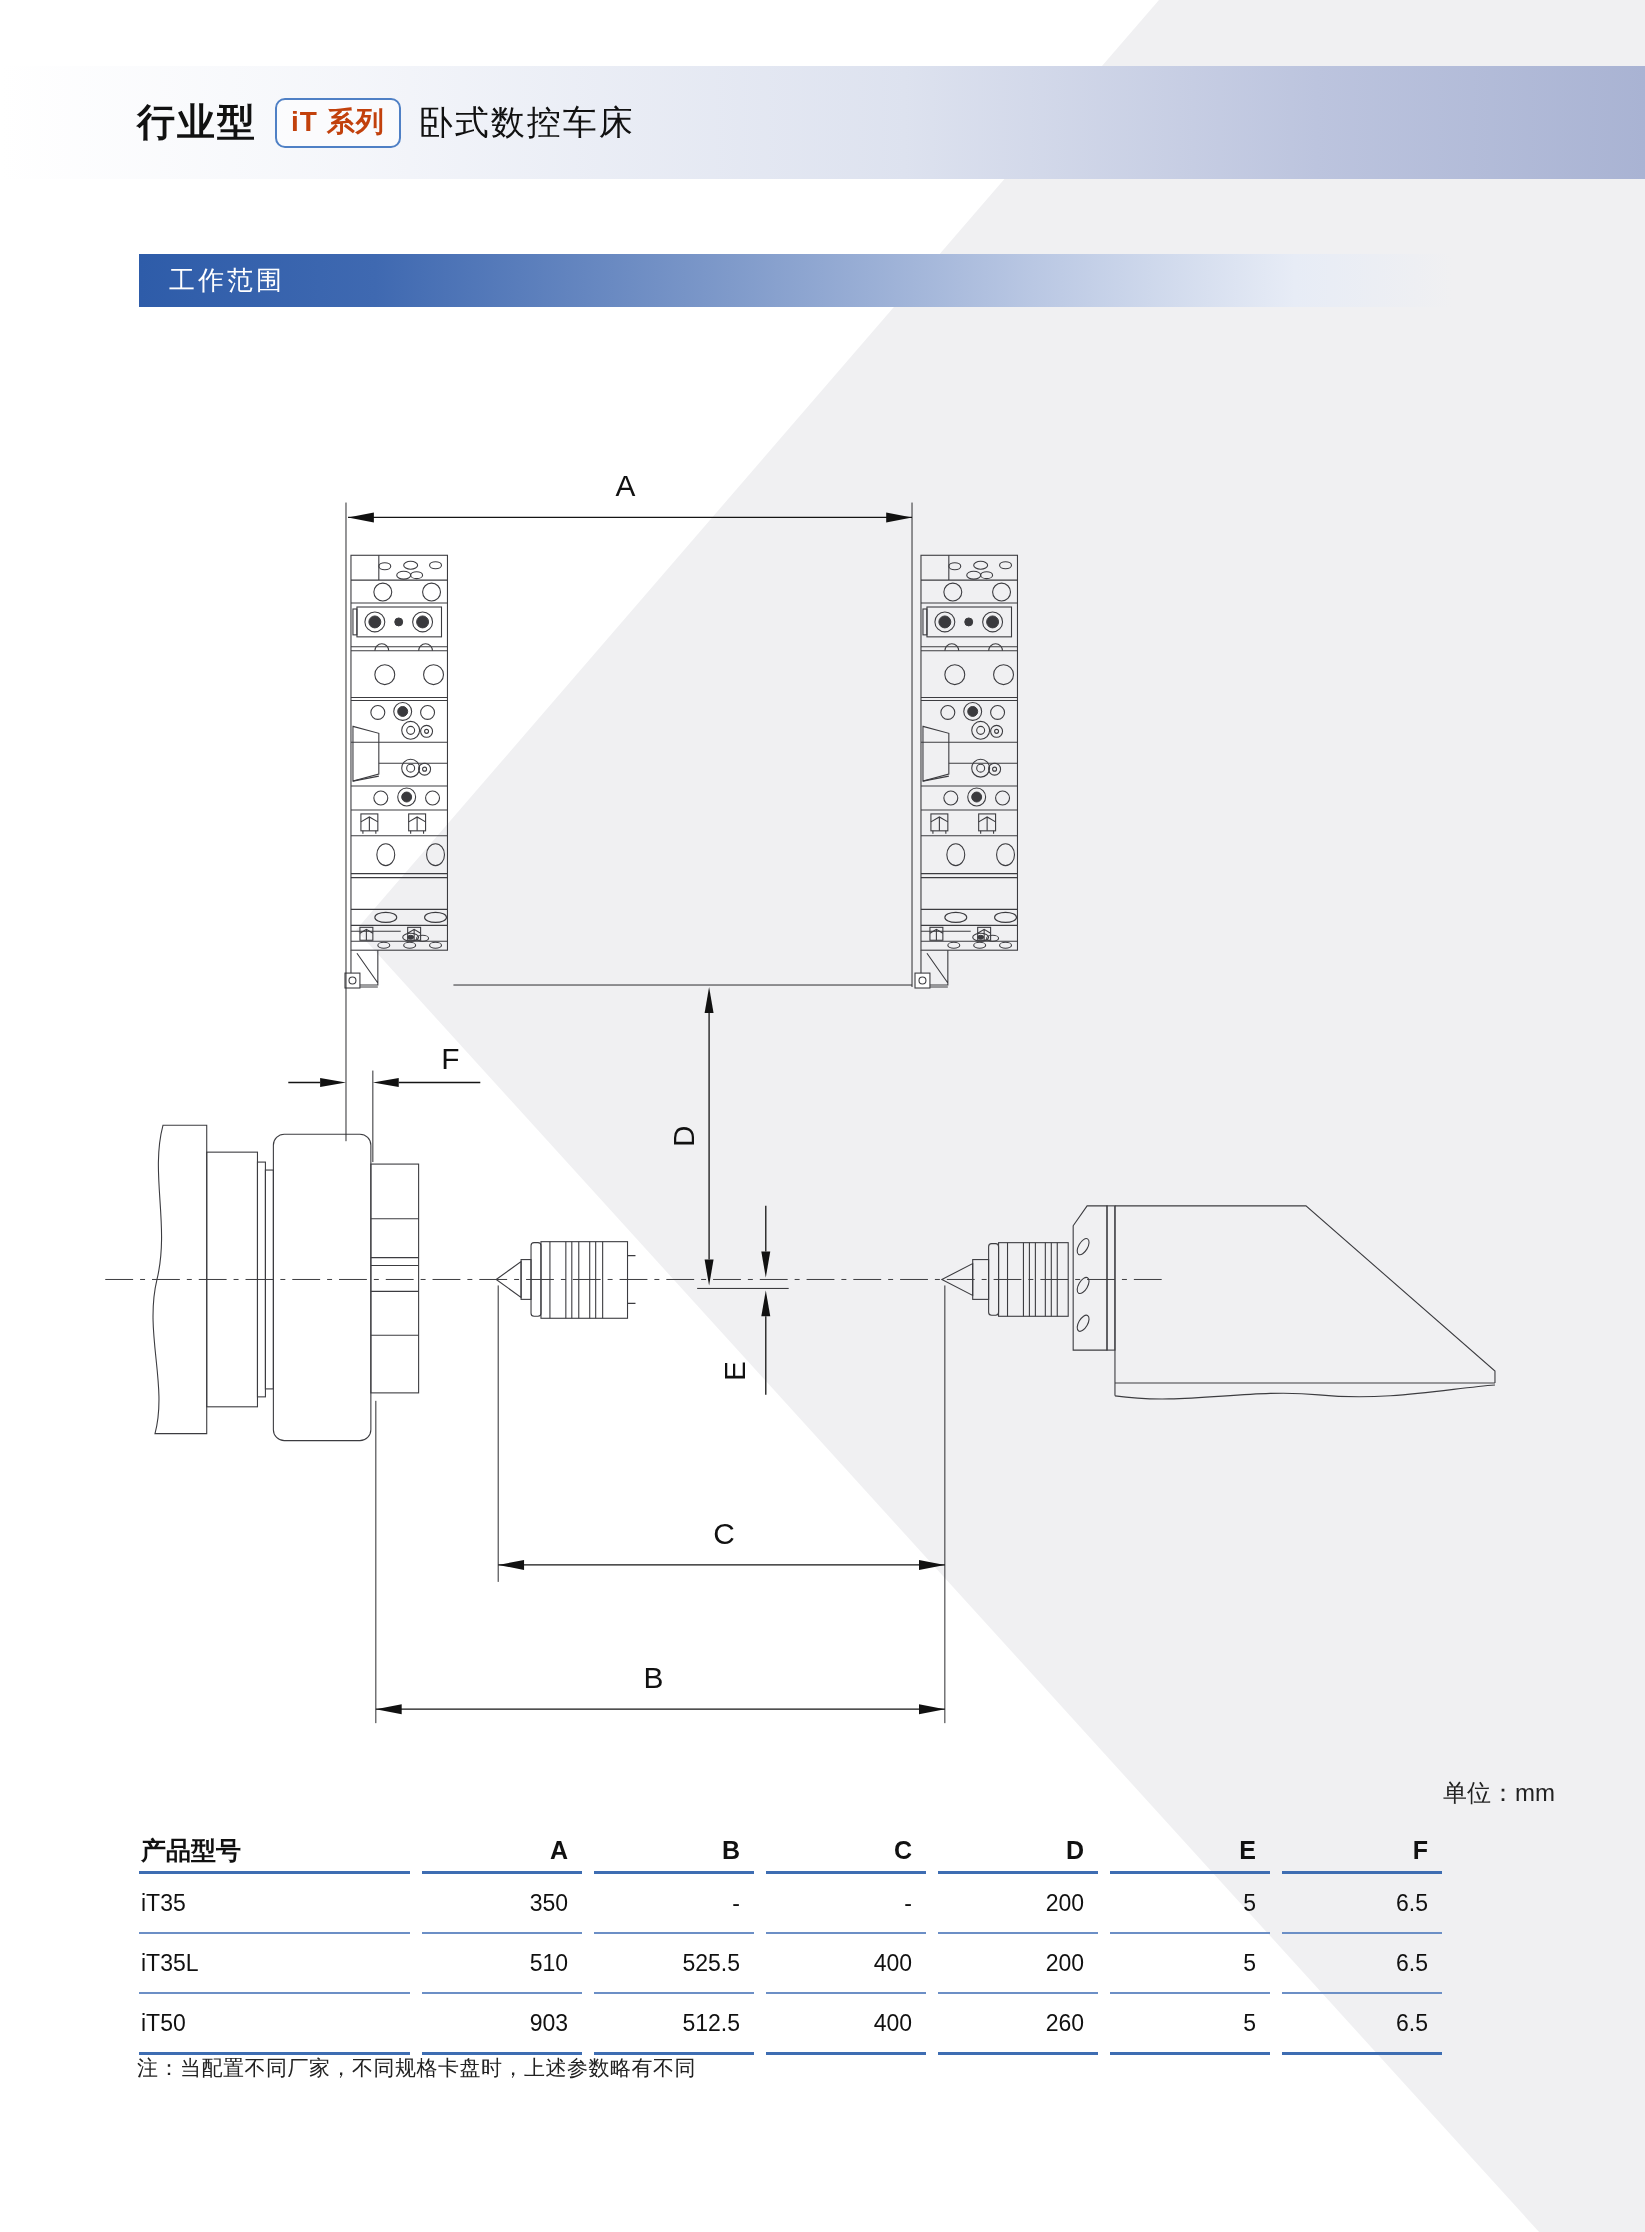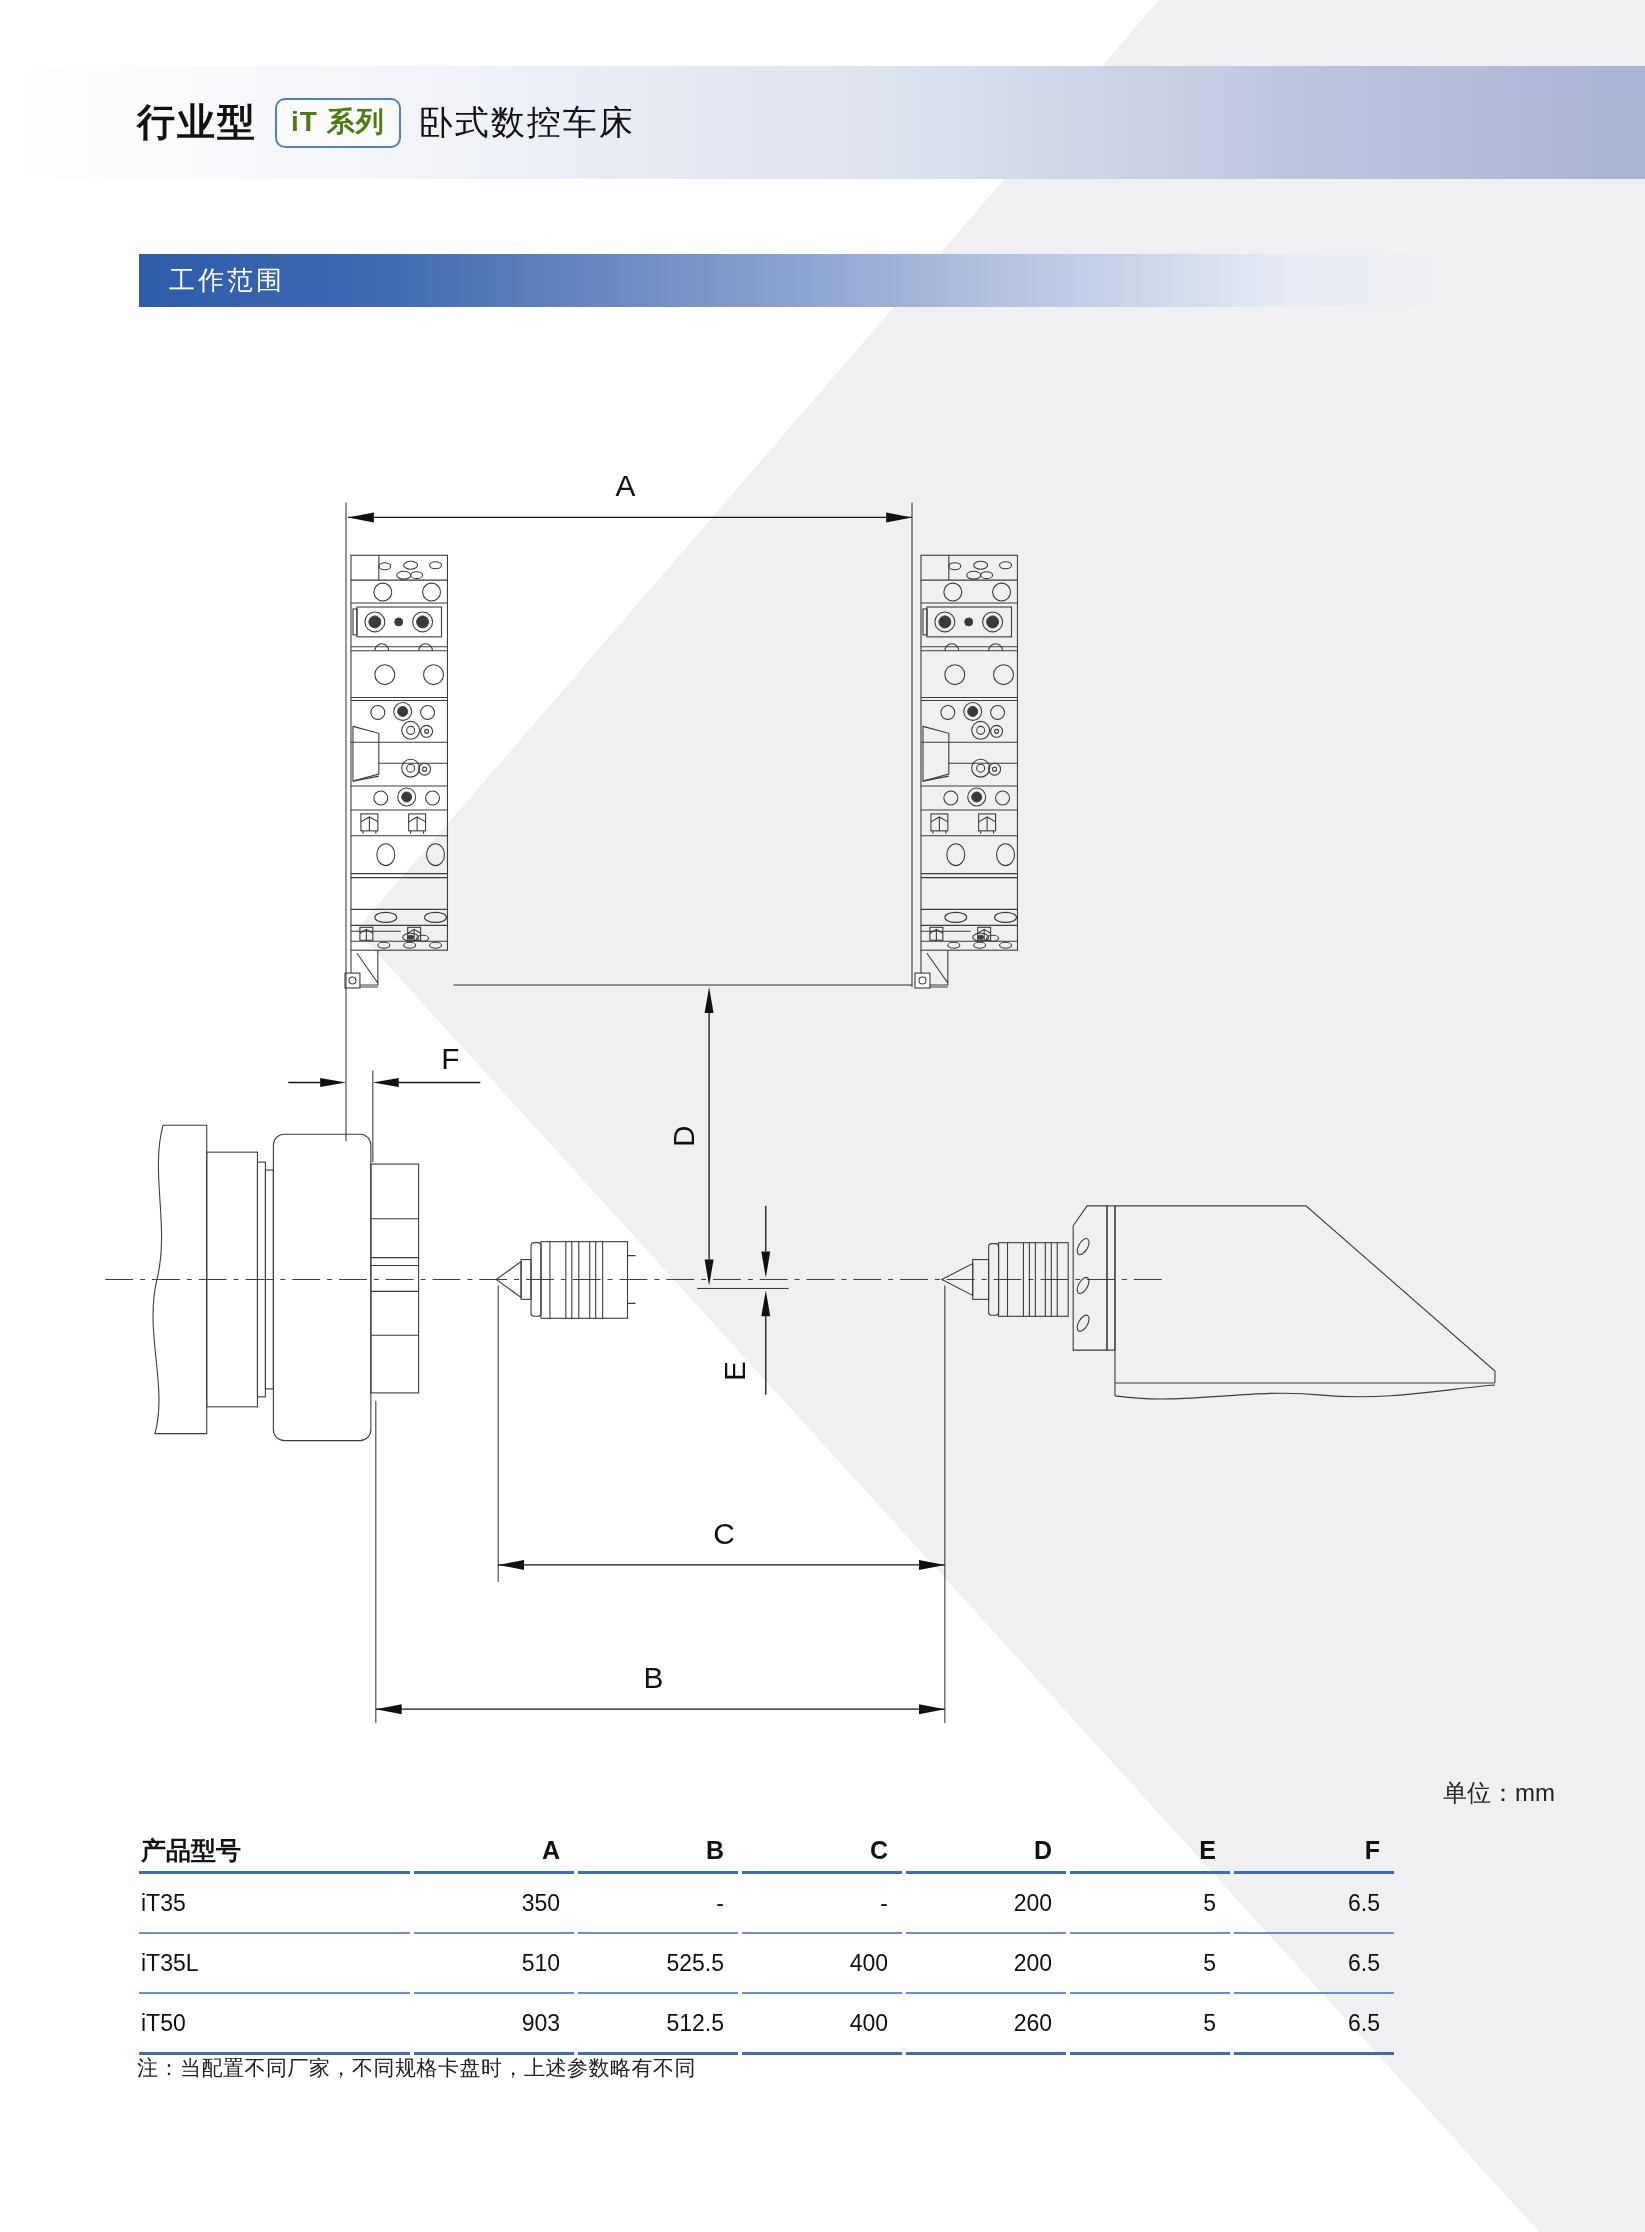--- a/index.html
+++ b/index.html
@@ -8,40 +8,40 @@
   
   .bg-wedge{position:absolute;left:0;top:0;width:1646px;height:2233px;
             background:#f0f0f2;
             clip-path:polygon(1159px 0px,1646px 0px,1646px 2233px,1540px 2233px,356px 930px);}
   
   .head-band{position:absolute;left:0;top:66px;width:1646px;height:113px;
              background:linear-gradient(90deg,rgba(255,255,255,0) 0%,rgba(235,238,246,.55) 22%,#dde2ef 55%,#bcc4de 80%,#a9b3d3 100%);}
   .title-row{position:absolute;left:137px;top:66px;height:113px;display:flex;align-items:center;gap:18px;}
   .title-main{font-size:38px;font-weight:bold;letter-spacing:2px;}
   .badge{border:2px solid #4f80c5;border-radius:10px;padding:3px 14px 5px 14px;
-         font-size:28px;font-weight:bold;color:#4d7c0f;letter-spacing:1px;background:rgba(255,255,255,.55);}
+         font-size:28px;font-weight:bold;color:#c2410c;letter-spacing:1px;background:rgba(255,255,255,.55);}
   .title-sub{font-size:34px;letter-spacing:2px;}
   
   .section-bar{position:absolute;left:139px;top:254px;width:1313px;height:53px;
                background:linear-gradient(90deg,#2e5ca9 0%,#3f69b1 18%,#7f9aca 45%,#b9c7e3 68%,#e7ecf6 88%,rgba(240,242,249,0) 100%);}
   .section-bar span{display:block;padding-left:30px;line-height:52px;color:#ffffff;font-size:26px;letter-spacing:3px;}
   
   .diagram{position:absolute;left:90px;top:418px;}
   .mln{stroke:#3c3c40;stroke-width:1.1;fill:none;}
   .mfill{stroke:#3c3c40;stroke-width:1.1;fill:#ffffff;}
   .dk{fill:#3a3a3e;stroke:#3c3c40;stroke-width:1;}
   .dim{stroke:#141414;stroke-width:1.3;fill:none;}
   .ext{stroke:#2b2b2e;stroke-width:1;fill:none;}
   .ah{fill:#111;stroke:none;}
   .dimlab{font-family:"Liberation Sans","DejaVu Sans",sans-serif;font-size:30px;fill:#111;}
   .cl{stroke:#3c3c40;stroke-width:1;stroke-dasharray:28 7 5 7;fill:none;}
   
   .unit-note{position:absolute;left:1260px;top:1777px;width:295px;text-align:right;font-size:24px;color:#222;}
   .spec-table{position:absolute;left:139px;top:1829px;display:grid;
-              grid-template-columns:271px repeat(6,160px);column-gap:4px;}
+              grid-template-columns:271px repeat(6,160px);column-gap:12px;}
   .th{font-weight:bold;font-size:25px;height:42px;display:flex;align-items:center;
       border-bottom:3px solid #3e6db2;}
   .td{font-size:23px;height:58px;display:flex;align-items:center;
       border-bottom:2px solid #6c8fc6;text-align:center;}
   .td.last{border-bottom:3px solid #3e6db2;}
   .c-num{justify-content:flex-end;padding-right:14px;}
   .c-model{justify-content:flex-start;padding-left:2px;}
   .footnote{position:absolute;left:137px;top:2054px;font-size:21px;color:#222;letter-spacing:0.5px;}
 </style>
 </head>

